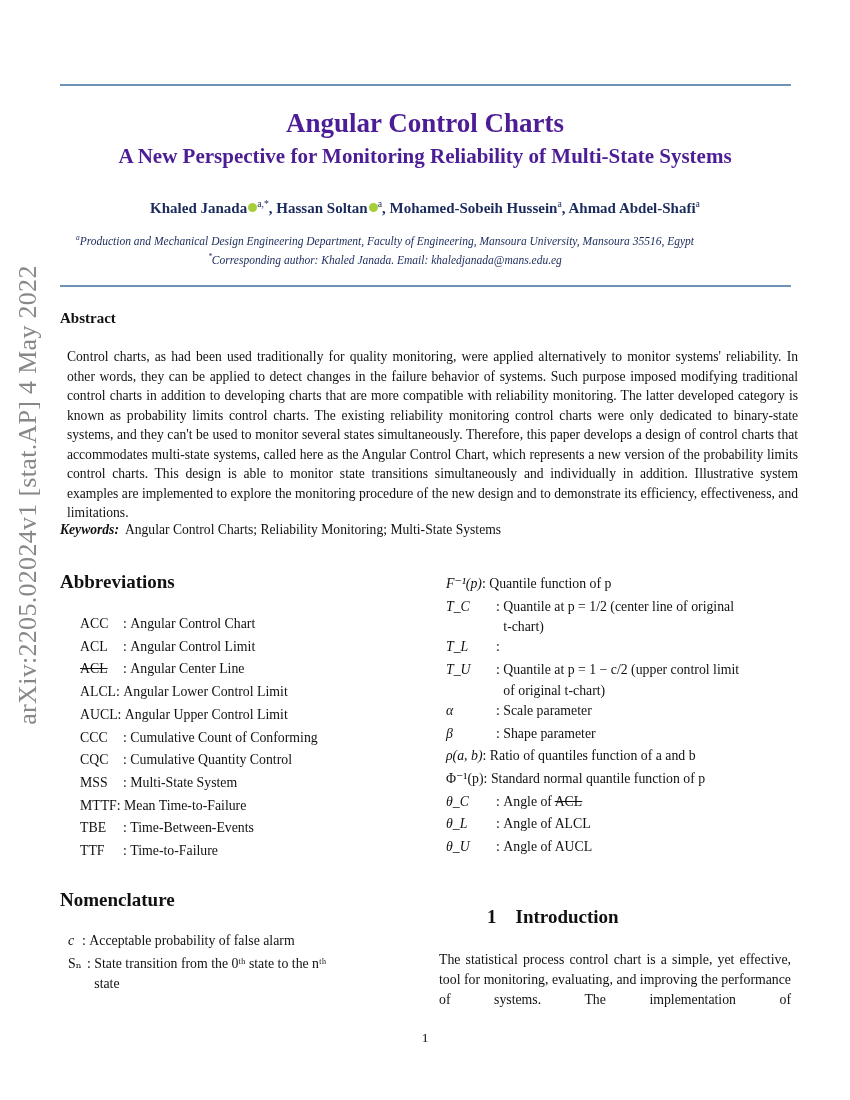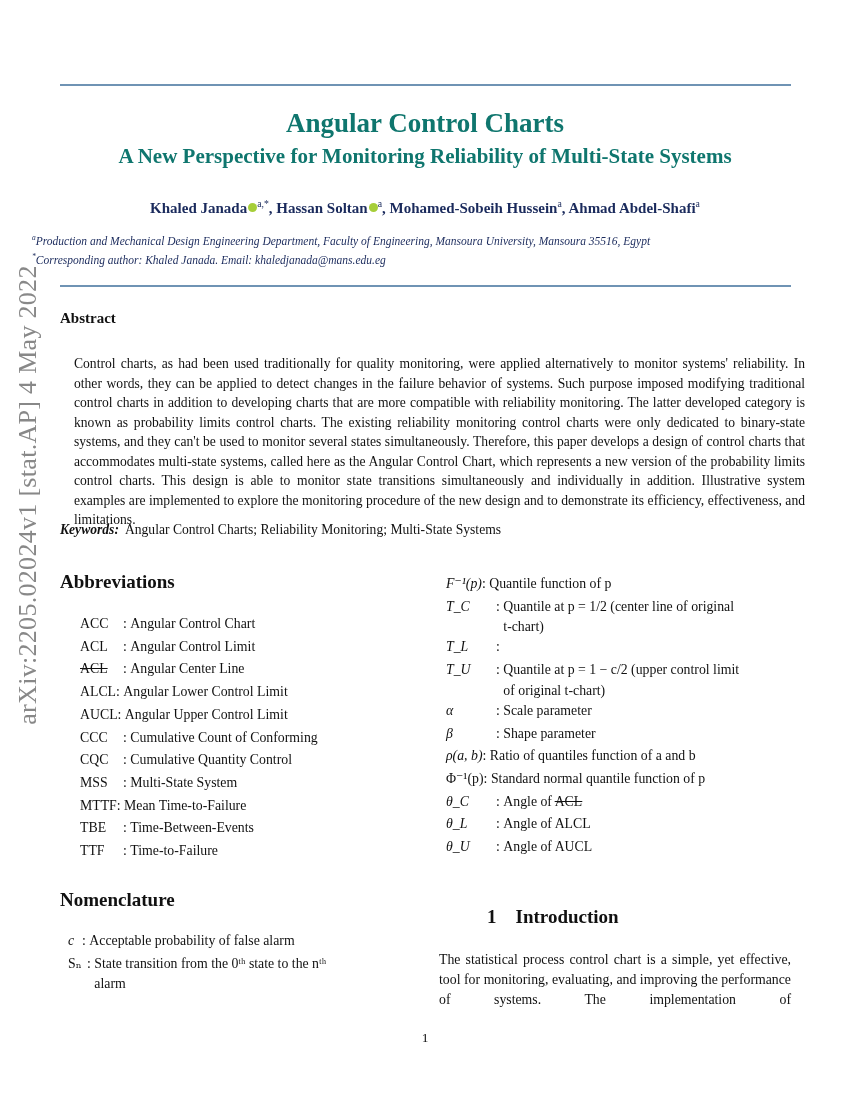--- a/index.html
+++ b/index.html
@@ -1,34 +1,34 @@
 <!DOCTYPE html>
 <html><head>
 <meta charset="utf-8">
 <style>
   html, body { margin:0; padding:0; background:#fff; }
   body { width:850px; height:1100px; position:relative; overflow:hidden;
          font-family:"Liberation Serif","DejaVu Serif",serif; color:#111; }
   .rule { position:absolute; left:60px; width:731px; height:2px; background:#6f93b4; }
-  .title { position:absolute; left:0; width:850px; text-align:center; color:#0f766e; font-weight:bold; }
+  .title { position:absolute; left:0; width:850px; text-align:center; color:#4c1d95; font-weight:bold; }
   #t1 { top:108px; font-size:27px; }
   #t2 { top:144px; font-size:21px; }
   #authors { position:absolute; top:198px; left:0; width:850px; text-align:center;
              font-size:15px; font-weight:bold; color:#1a2a5c; }
   .orcid { display:inline-block; width:9px; height:9px; border-radius:50%; background:#a6ce39;
            vertical-align:1px; margin-left:1px; }
   sup { font-size:65%; font-weight:normal; }
-  #affil { position:absolute; top:230px; left:0; width:770px; font-style:italic;
-           font-size:11.5px; color:#1a2a5c; line-height:15px;padding-left:32px; }
+  #affil { position:absolute; top:230px; left:0; width:770px; text-align:center; font-style:italic;
+           font-size:11.5px; color:#1a2a5c; line-height:15px; }
   #arxiv { position:absolute; left:2px; top:290px; width:52px; height:410px; }
   #arxiv span { position:absolute; left:50%; top:50%; white-space:nowrap;
     transform:translate(-50%,-50%) rotate(-90deg); font-size:26px; color:#888; letter-spacing:0.3px; }
   h3.abs { position:absolute; top:310px; left:60px; margin:0; font-size:15px; font-weight:bold; }
   #abstract { position:absolute; top:340px; left:60px; width:731px; font-size:13.6px; line-height:19.5px;
-              text-align:justify; margin:14px; }
+              text-align:justify; margin:7px; }
   #keywords { position:absolute; top:522px; left:60px; font-size:13.6px; }
   #keywords b { font-style:italic; }
   h2 { position:absolute; margin:0; font-size:19px; font-weight:bold; }
   .list { position:absolute; font-size:13.8px; line-height:22.7px; }
   .row { display:flex; }
   .abbr { width:43px;margin-left:12px; }
   .abbr.wide { width:auto; }
   .strike { text-decoration:line-through; }
   .sym { width:50px; font-style:italic; }
   .sym.w { width:auto; }
@@ -130,21 +130,21 @@
 <h2 style="top:889px;left:60px;">Nomenclature</h2>
 <div class="list" style="top:930px;left:68px;width:345px;">
   <div class="row">
       <span style="width:14px;font-style:italic;">c</span>
       <span>:&nbsp;</span>
       <span class="desc">Acceptable probability of false alarm</span>
     </div>
   <div class="row">
       <span style="width:19px;">Sₙ</span>
       <span>:&nbsp;</span>
-      <span class="desc"><span>State transition from the 0ᵗʰ state to the nᵗʰ</span><span class="cont">alarm</span></span>
+      <span class="desc"><span>State transition from the 0ᵗʰ state to the nᵗʰ</span><span class="cont">state</span></span>
     </div>
 </div>
 
 <div class="list" style="top:573px;left:446px;width:345px;">
   <div class="row">
       <span class="sym w">F⁻¹(p)</span>
       <span>:&nbsp;</span>
       <span class="desc">Quantile function of p</span>
     </div>
   <div class="row">

